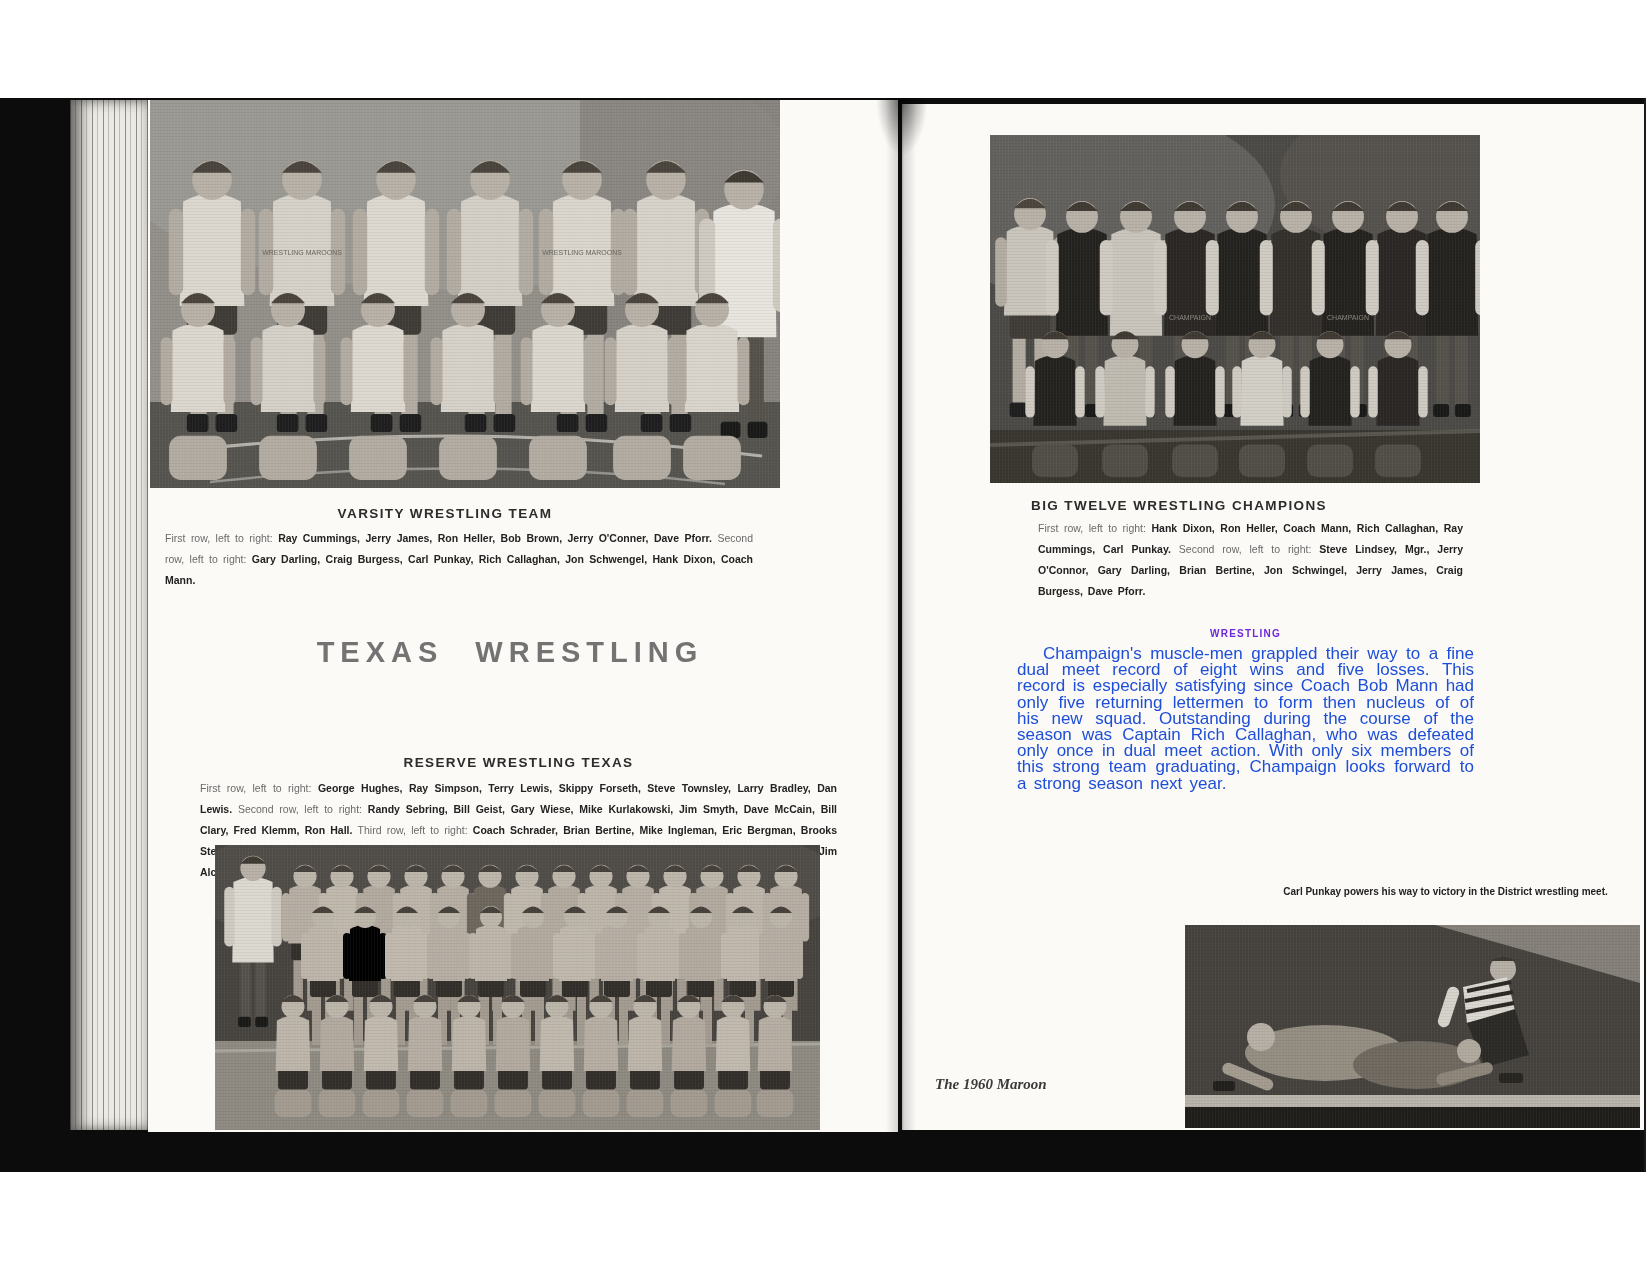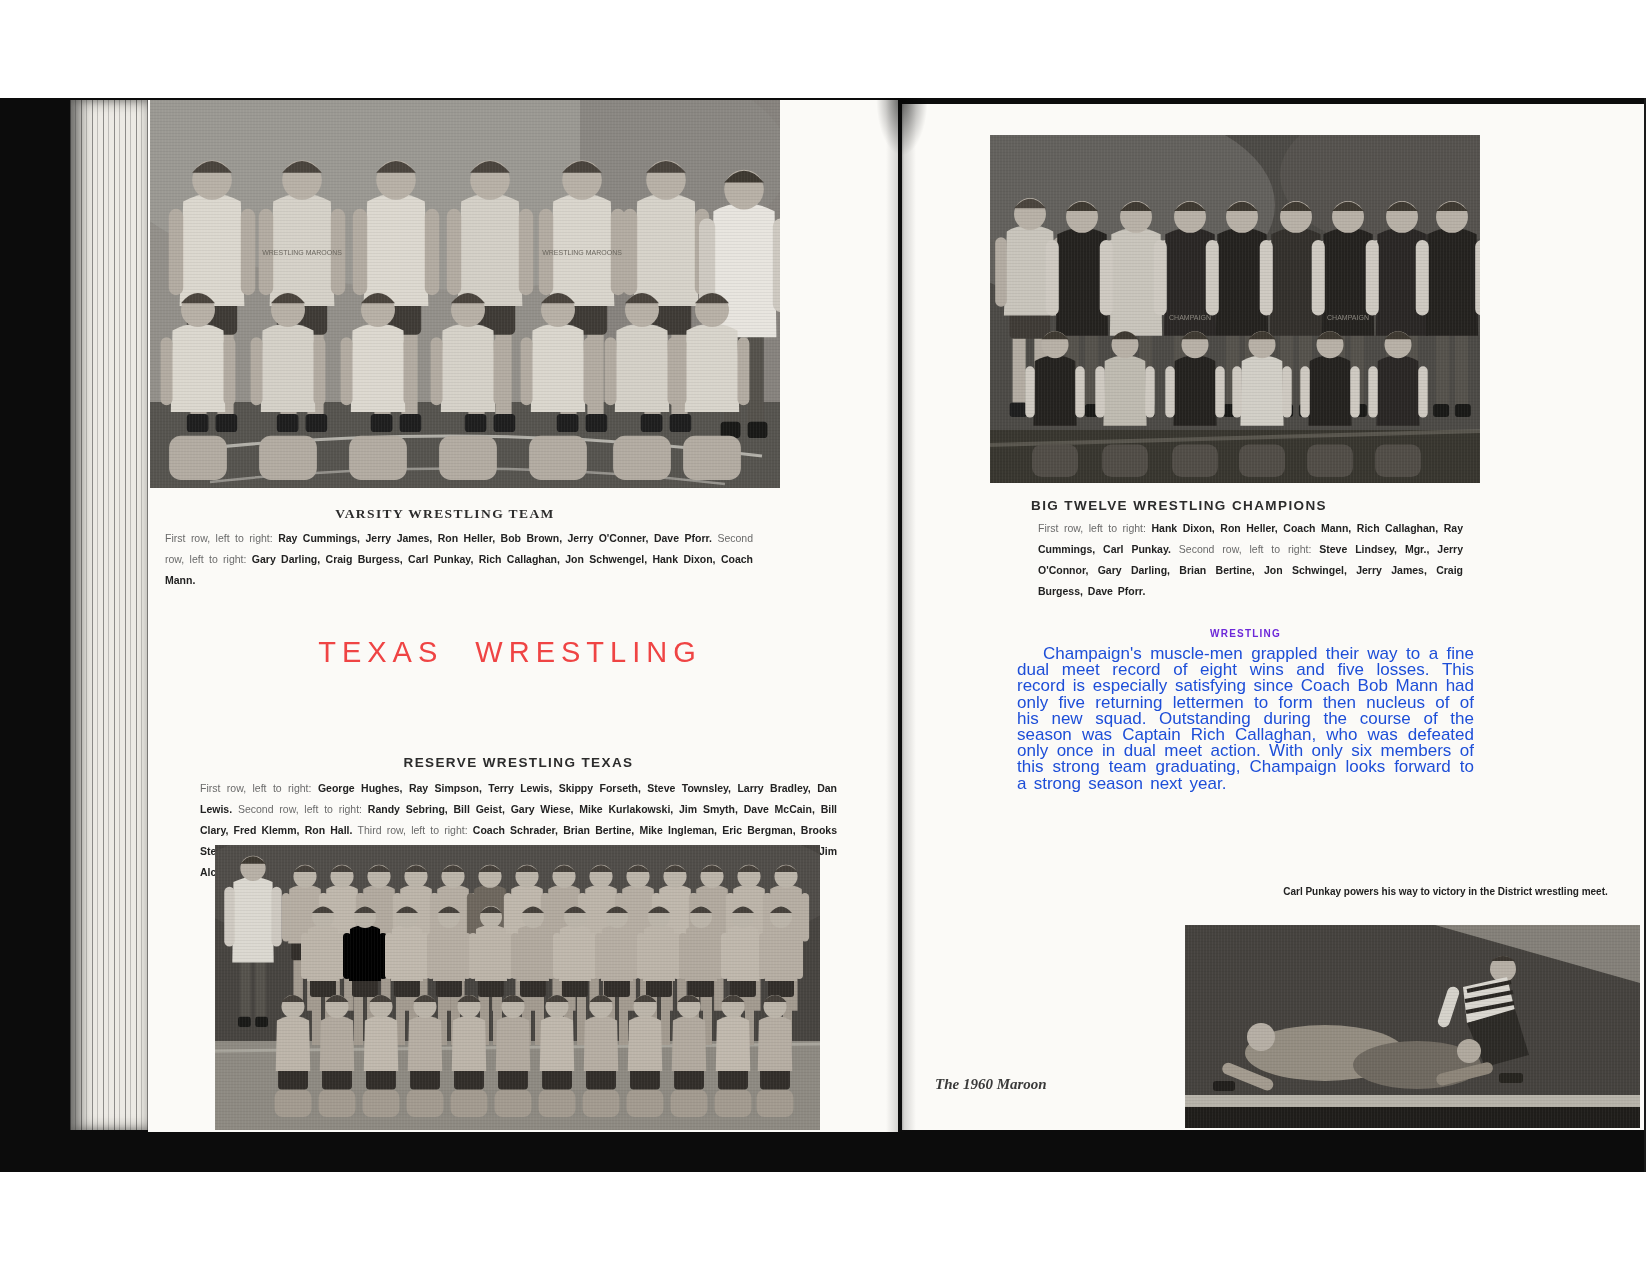--- a/index.html
+++ b/index.html
@@ -28,21 +28,21 @@
   .photo::after{content:"";position:absolute;left:0;top:0;right:0;bottom:0;pointer-events:none;
     background:
       repeating-linear-gradient(0deg, rgba(0,0,0,0.05) 0 1px, rgba(0,0,0,0) 1px 3px),
       repeating-linear-gradient(90deg, rgba(255,255,255,0.04) 0 1px, rgba(0,0,0,0) 1px 3px);}
   .photo svg{display:block;}
   
   .cap-title{font-size:13.5px;font-weight:700;letter-spacing:1.4px;color:#2c2c2c;text-align:center;}
   .cap-text{font-size:10.5px;line-height:21px;color:#4a4a4a;text-align:justify;word-spacing:2px;}
   .seg-light{font-weight:400;color:#6a6a6a;}
   .seg-bold{font-weight:700;color:#222222;}
-  .big-title{font-size:29px;font-weight:400;letter-spacing:6px;word-spacing:18px;color:#ef4444;text-align:center;}
+  .big-title{font-size:29px;font-weight:700;letter-spacing:6px;word-spacing:18px;color:#737373;text-align:center;}
   .article-title{font-size:10px;font-weight:700;letter-spacing:1.2px;color:#6d28d9;text-align:center;}
   .article-body .para{margin:0;font-size:17px;line-height:16.2px;color:#1d4ed8;text-align:justify;
     text-indent:26px;word-spacing:2.5px;}
   .action-cap{font-size:10px;line-height:15px;font-weight:700;color:#222;text-align:center;}
   .footer-text{font-family:"Liberation Serif",serif;font-style:italic;font-weight:700;
     font-size:15px;color:#3a3a3a;}
 </style>
 </head>
 <body>
 
@@ -136,21 +136,21 @@
       <use href="#fig-kneel" transform="translate(228,380) scale(1.7)" color="#ddd9d0"></use>
       <use href="#fig-kneel" transform="translate(318,380) scale(1.7)" color="#d6d2c9"></use>
       <use href="#fig-kneel" transform="translate(408,380) scale(1.7)" color="#dbd7ce"></use>
       <use href="#fig-kneel" transform="translate(492,380) scale(1.7)" color="#d5d1c8"></use>
       <use href="#fig-kneel" transform="translate(562,380) scale(1.7)" color="#d9d5cc"></use>
       <text x="152" y="155" font-size="7" fill="#6b675f" text-anchor="middle">WRESTLING MAROONS</text>
       <text x="432" y="155" font-size="7" fill="#6b675f" text-anchor="middle">WRESTLING MAROONS</text>
     </svg>
   </div>
 
-  <div class="abs cap-title" style="left:165px;top:506px;width:560px;font-family:Liberation Serif, serif;">VARSITY WRESTLING TEAM</div>
+  <div class="abs cap-title" style="left:165px;top:506px;width:560px;">VARSITY WRESTLING TEAM</div>
 
   <div class="abs cap-text" style="left:165px;top:528px;width:588px;"><span class="seg-light">First row, left to right: </span><span class="seg-bold">Ray Cummings, Jerry James, Ron Heller, Bob Brown, Jerry O'Conner, Dave Pforr. </span><span class="seg-light">Second row, left to right: </span><span class="seg-bold">Gary Darling, Craig Burgess, Carl Punkay, Rich Callaghan, Jon Schwengel, Hank Dixon, Coach Mann.</span></div>
 
   <div class="abs big-title" style="left:148px;top:636px;width:724px;">TEXAS WRESTLING</div>
 
   <div class="abs cap-title" style="left:200px;top:755px;width:637px;">RESERVE WRESTLING TEXAS</div>
 
   <div class="abs cap-text" style="left:200px;top:778px;width:637px;"><span class="seg-light">First row, left to right: </span><span class="seg-bold">George Hughes, Ray Simpson, Terry Lewis, Skippy Forseth, Steve Townsley, Larry Bradley, Dan Lewis. </span><span class="seg-light">Second row, left to right: </span><span class="seg-bold">Randy Sebring, Bill Geist, Gary Wiese, Mike Kurlakowski, Jim Smyth, Dave McCain, Bill Clary, Fred Klemm, Ron Hall. </span><span class="seg-light">Third row, left to right: </span><span class="seg-bold">Coach Schrader, Brian Bertine, Mike Ingleman, Eric Bergman, Brooks Stevenson, John Eppler, Dan Grieser, O. D. Gibson, John Helfinstine, Bob Christiansen, Dan Ray, Anthony Pope, Jim Alcorn, Don Reno, Dwain Albrect.</span></div>
 
   <div class="abs photo" style="left:215px;top:845px;width:605px;height:285px;">

